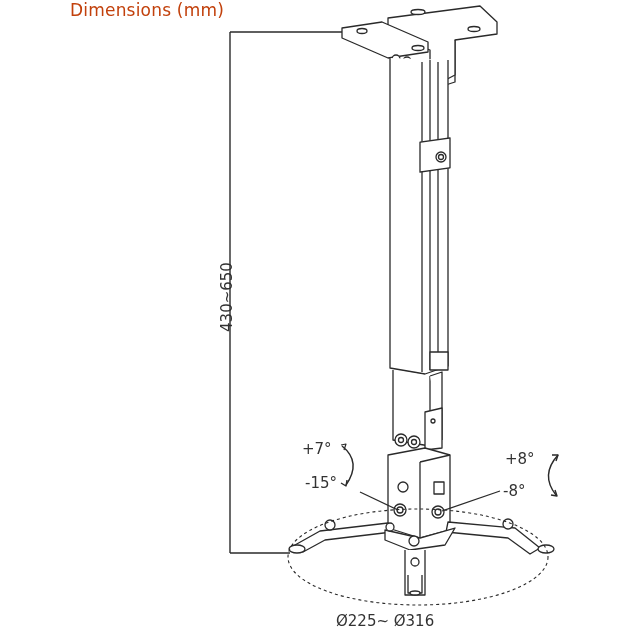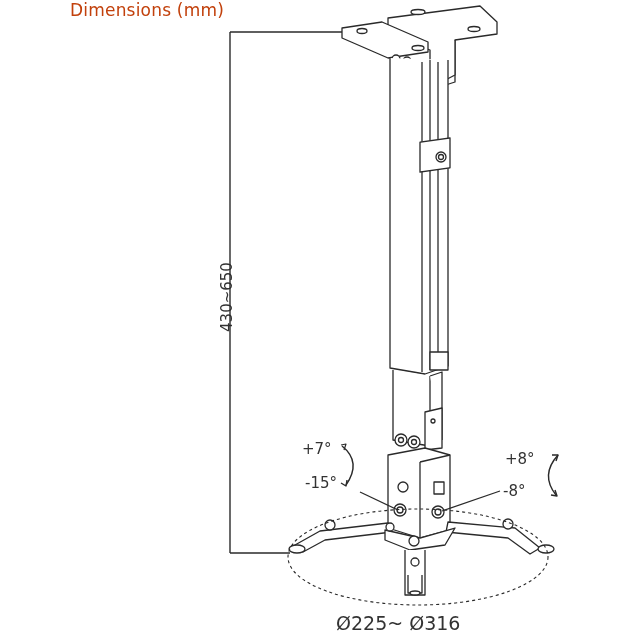--- a/index.html
+++ b/index.html
@@ -6,21 +6,21 @@
   body { width: 638px; height: 638px; position: relative; overflow: hidden;
          font-family: "DejaVu Sans", sans-serif; color: #2a2a2a; }
   .title { position: absolute; left: 70px; top: 0px; font-size: 17px; letter-spacing: 0.2px; color: #c2410c; }
   .dim-v { position: absolute; left: 187px; top: 288px; width: 80px; text-align: center;
            transform: rotate(-90deg); font-size: 15px; color: #333; }
   .label { position: absolute; font-size: 15px; color: #333; }
   .lbl-p15 { left: 302px; top: 440px; }
   .lbl-m15 { left: 305px; top: 474px; text-align: center; }
   .lbl-p8 { left: 505px; top: 450px; }
   .lbl-m8 { left: 503px; top: 482px; }
-  .lbl-dia { left: 336px; top: 612px; font-size: 19px; }
+  .lbl-dia { left: 336px; top: 612px; font-size: 15px; }
   svg { position: absolute; left: 0; top: 0; }
 </style>
 </head>
 <body>
 
 <div class="title">Dimensions (mm)</div>
 <div class="dim-v">430~650</div>
 <div class="label lbl-p15">+7°</div>
 <div class="label lbl-m15">-15°</div>
 <div class="label lbl-p8">+8°</div>

